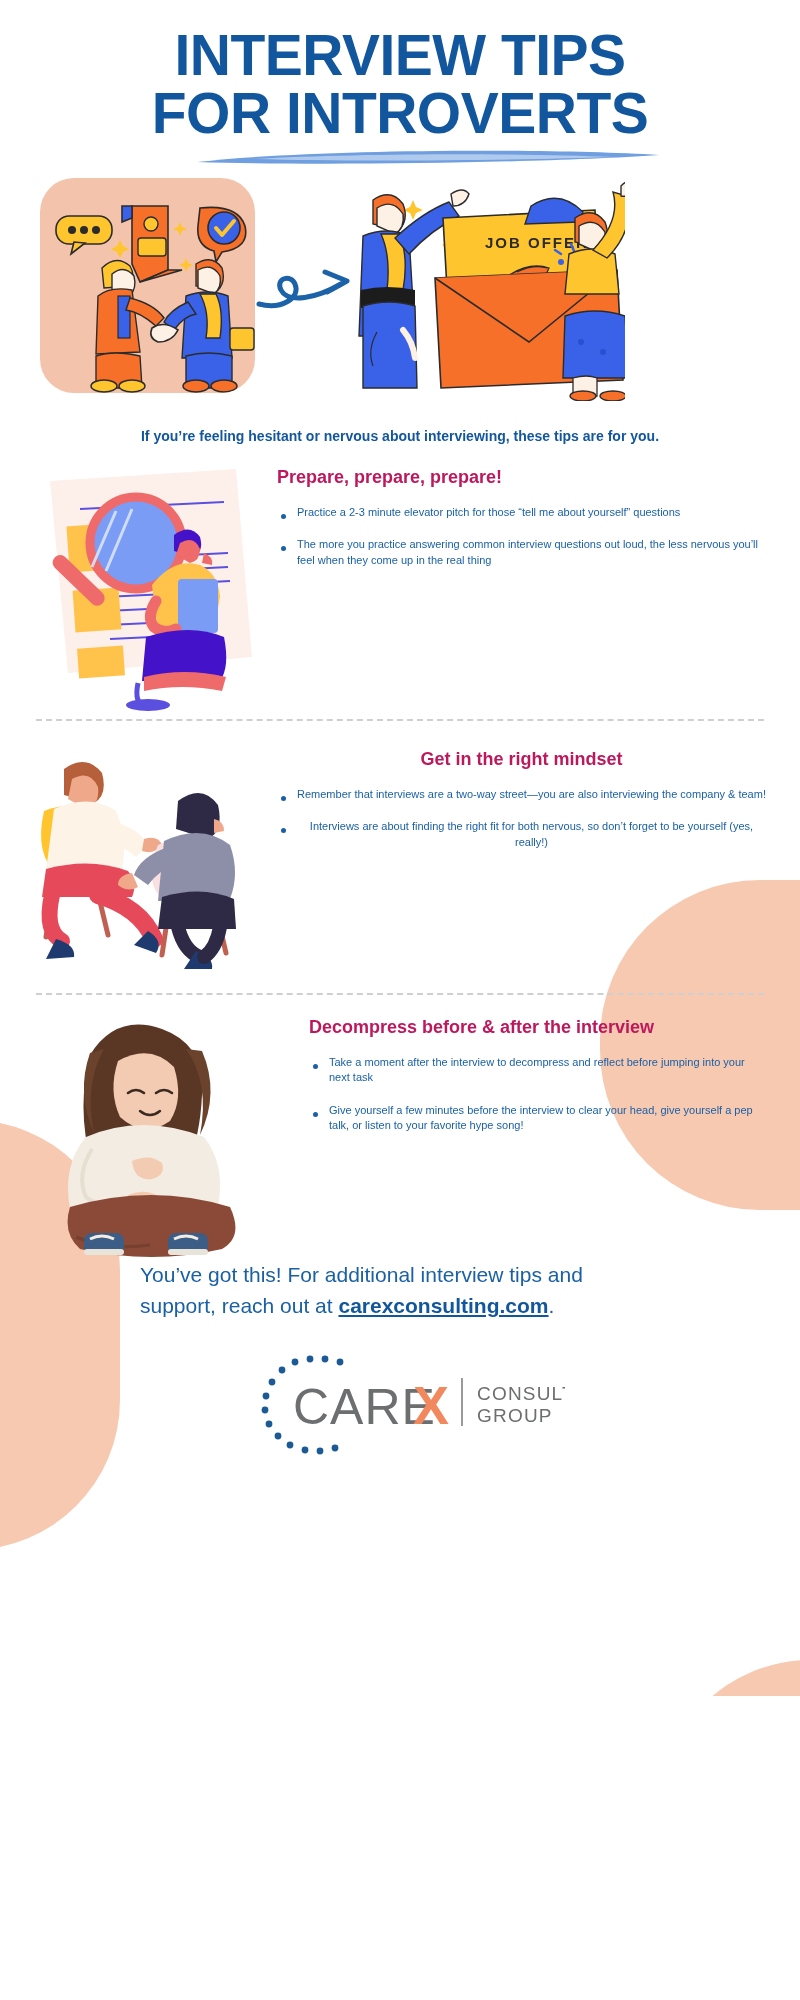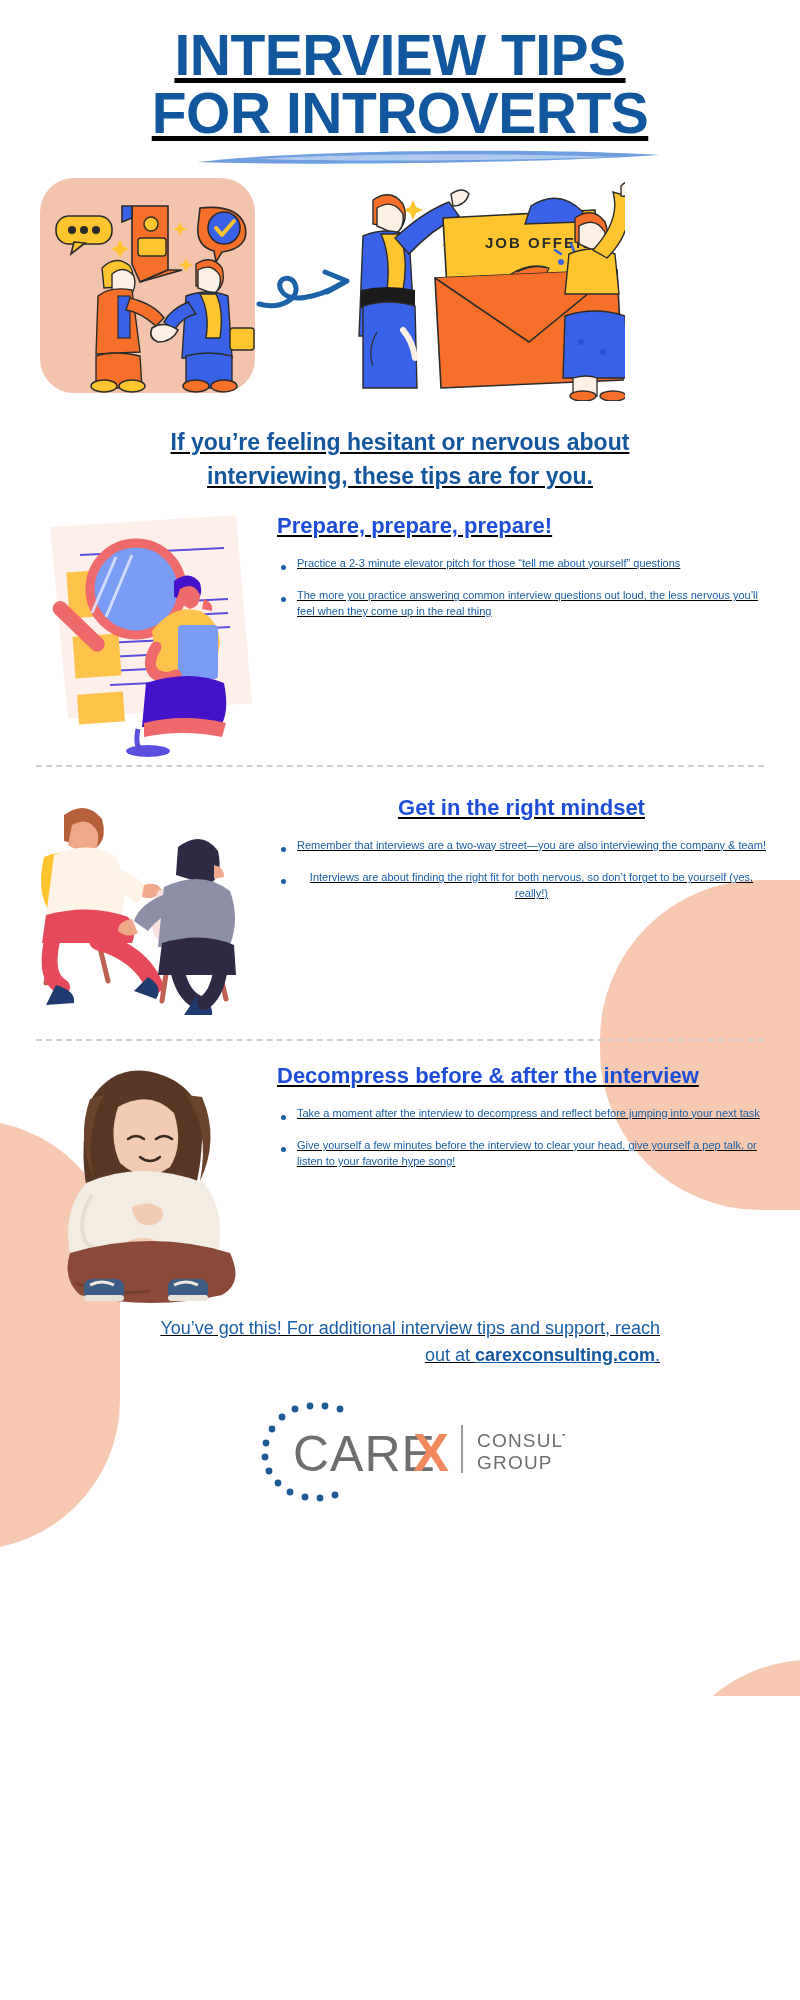--- a/index.html
+++ b/index.html
@@ -9,21 +9,20 @@
     background: #ffffff;
     font-family: "Liberation Sans", sans-serif;
     overflow: hidden;
   }
   .page {
     position: relative;
     width: 800px;
     height: 1696px;
     background: #ffffff;
     overflow: hidden;
-    text-decoration: underline;
   }
 
   
   .blob { position: absolute; background: #f6c6ab; z-index: 0; }
   .blob-right-1 {
     right: -60px; top: 880px;
     width: 260px; height: 330px;
     border-radius: 160px 0 0 160px;
     background: #f7c9b0;
   }
@@ -76,37 +75,37 @@
   .hero-arrow { position: absolute; left: 255px; top: 60px; width: 115px; height: 85px; }
 
   
   .intro {
     position: relative; z-index: 2;
     margin: 14px auto 0;
     width: 520px;
     text-align: center;
     color: #12569e;
     font-weight: bold;
-    font-size: 23px;
+    font-size: 14px;
     line-height: 1.45;
   }
 
   
   .section {
     position: relative; z-index: 2;
     display: flex;
     align-items: flex-start;
     padding: 0 28px;
   }
   .sec-art { width: 245px; flex: 0 0 245px; position: relative; }
   .sec-body { flex: 1; padding-left: 4px; }
   .sec-heading {
-    color: #1d4ed8;
+    color: #be185d;
     font-weight: bold;
-    font-size: 22px;
+    font-size: 18px;
     line-height: 1.22;
     margin-bottom: 16px;
   }
   .bullets { list-style: none; }
   .bullets li {
     position: relative;
     color: #1a60a6;
     font-size: 11px;
     line-height: 1.42;
     padding-left: 20px;
@@ -130,32 +129,32 @@
 
   
   #section-1 { margin-top: 14px; }
   #section-1 .sec-body { padding-top: 6px; padding-right: 14px; }
   #section-1 .sec-art { height: 250px; }
 
   #section-2 { margin-top: 14px; text-align: center; }
   #section-2 .sec-body { padding-top: 14px; padding-right: 6px; }
   #section-2 .sec-art { height: 250px; }
 
-  #section-3 { margin-top: 14px; }
+  #section-3 { margin-top: 14px; gap: 32px; }
   #section-3 .sec-body { padding-top: 8px; padding-right: 10px; }
   #section-3 .sec-art { height: 250px; }
 
   
   .cta {
     position: relative; z-index: 2;
     width: 520px;
-    margin: 10px auto 0;
-    text-align: right;
+    margin: 0 auto 0;
+    text-align: left;
     color: #1a60a6;
-    font-size: 18px;
+    font-size: 21px;
     line-height: 1.5;
   }
   .cta-link {
     color: #12569e;
     font-weight: bold;
     text-decoration: underline;
   }
 
   
   .logo-wrap {

